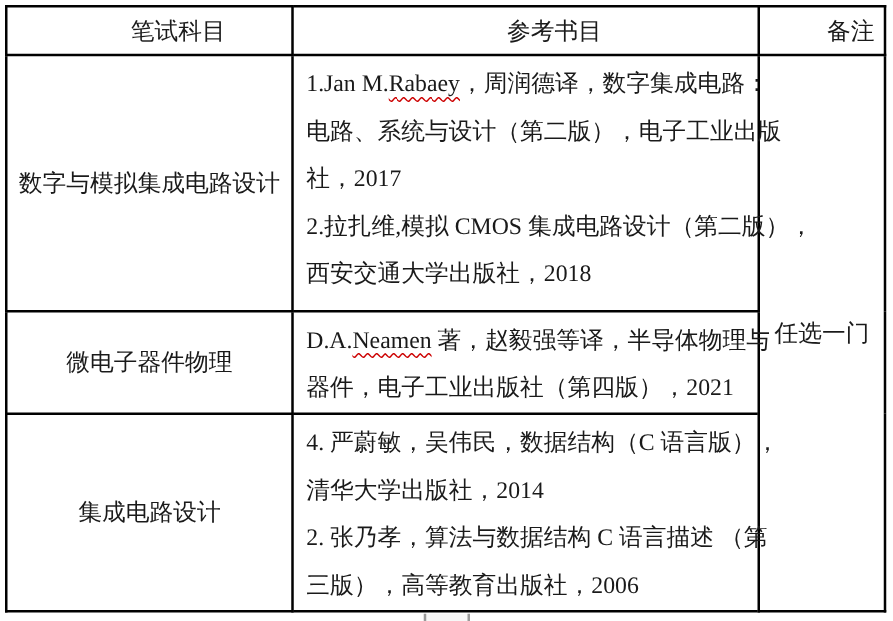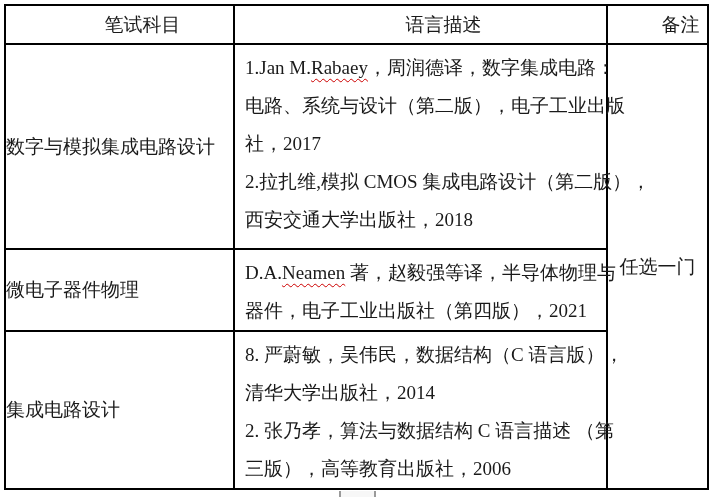--- a/index.html
+++ b/index.html
@@ -23,21 +23,21 @@
     font-size: 19px;
     font-weight: normal;
     color: #1a1a1a;
     vertical-align: middle;
   }
   .header-row { height: 39px; }
   .row-1 { height: 205px; }
   .row-2 { height: 82px; }
   .row-3 { height: 158px; }
   th.head-cell { text-align: center; padding-left: 46px; }
-  td.subject-cell { vertical-align: middle; }
+  td.subject-cell { text-align: center; vertical-align: middle; }
   td.refs-cell {
     vertical-align: top;
     padding: 4px 4px 0 10px;
   }
   td.remark-cell { text-align: center; vertical-align: middle; margin-left: 44px; }
   .line {
     line-height: 38px;
     white-space: nowrap;
   }
   .sq {
@@ -61,21 +61,21 @@
 
 <table class="doc-table">
   <colgroup>
     <col style="width:229px">
     <col style="width:373px">
     <col style="width:101px">
   </colgroup>
   <tbody>
     <tr class="header-row">
       <th class="head-cell">笔试科目</th>
-      <th class="head-cell">语言描述</th>
+      <th class="head-cell">参考书目</th>
       <th class="head-cell">备注</th>
     </tr>
 
     <tr class="row-1">
       <td class="subject-cell">数字与模拟集成电路设计</td>
       <td class="refs-cell">
         <div class="line"><span>1.Jan M.</span><span class="sq">Rabaey</span><span>，周润德译，数字集成电路：</span></div>
         <div class="line"><span>电路、系统与设计（第二版），电子工业出版</span></div>
         <div class="line"><span>社，2017</span></div>
         <div class="line"><span>2.拉扎维,模拟 CMOS 集成电路设计（第二版），</span></div>
@@ -88,21 +88,21 @@
       <td class="subject-cell">微电子器件物理</td>
       <td class="refs-cell">
         <div class="line"><span>D.A.</span><span class="sq">Neamen</span><span> 著，赵毅强等译，半导体物理与</span></div>
         <div class="line"><span>器件，电子工业出版社（第四版），2021</span></div>
       </td>
     </tr>
 
     <tr class="row-3">
       <td class="subject-cell">集成电路设计</td>
       <td class="refs-cell">
-        <div class="line"><span>8. 严蔚敏，吴伟民，数据结构（C 语言版），</span></div>
+        <div class="line"><span>4. 严蔚敏，吴伟民，数据结构（C 语言版），</span></div>
         <div class="line"><span>清华大学出版社，2014</span></div>
         <div class="line"><span>2. 张乃孝，算法与数据结构 C 语言描述 （第</span></div>
         <div class="line"><span>三版），高等教育出版社，2006</span></div>
       </td>
     </tr>
   </tbody>
 </table>
 
 <div class="next-table-fragment"></div>
 

